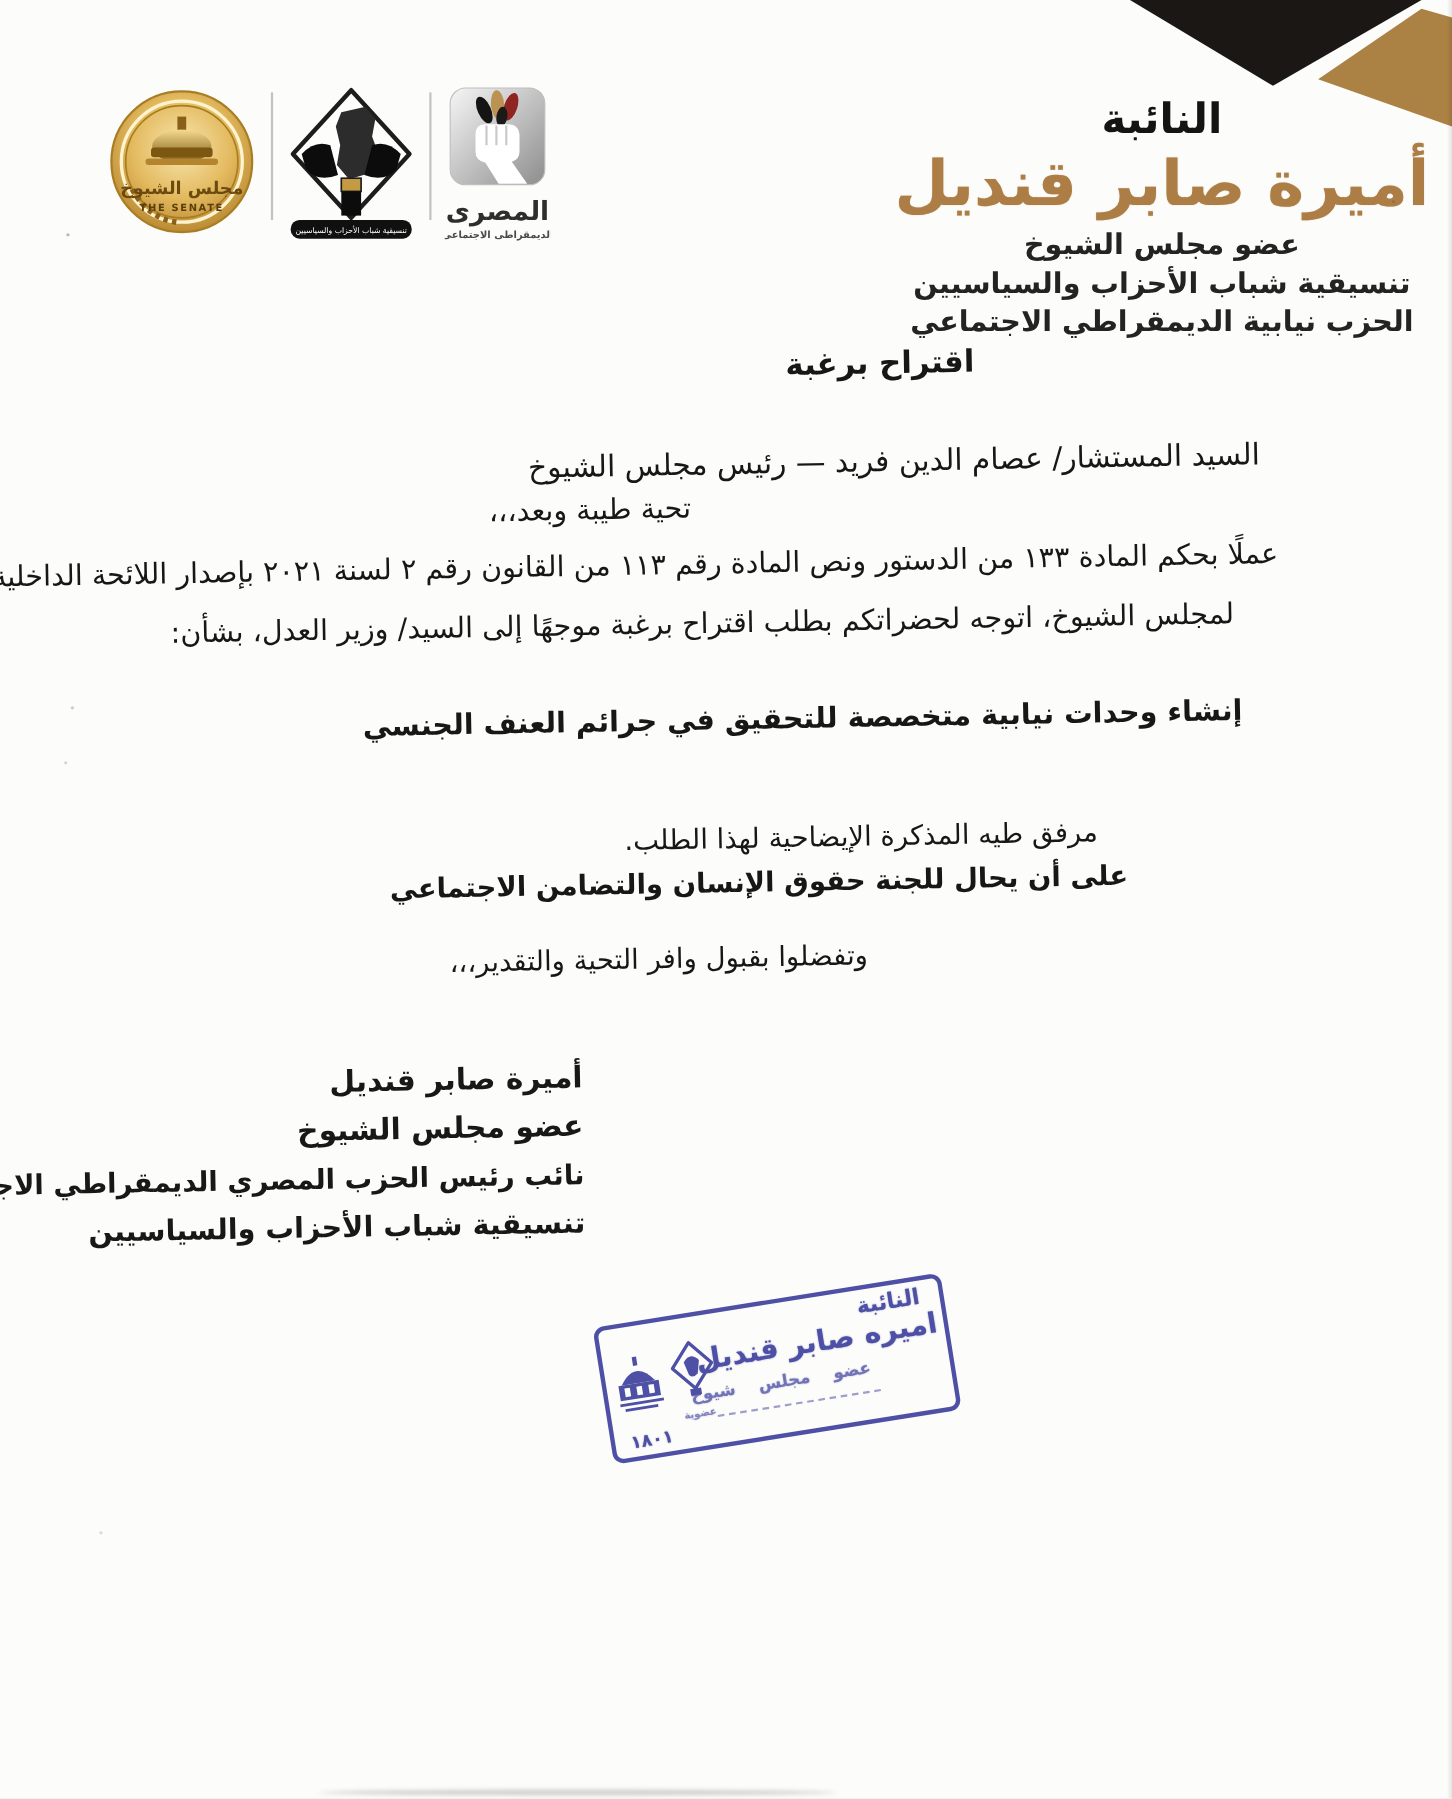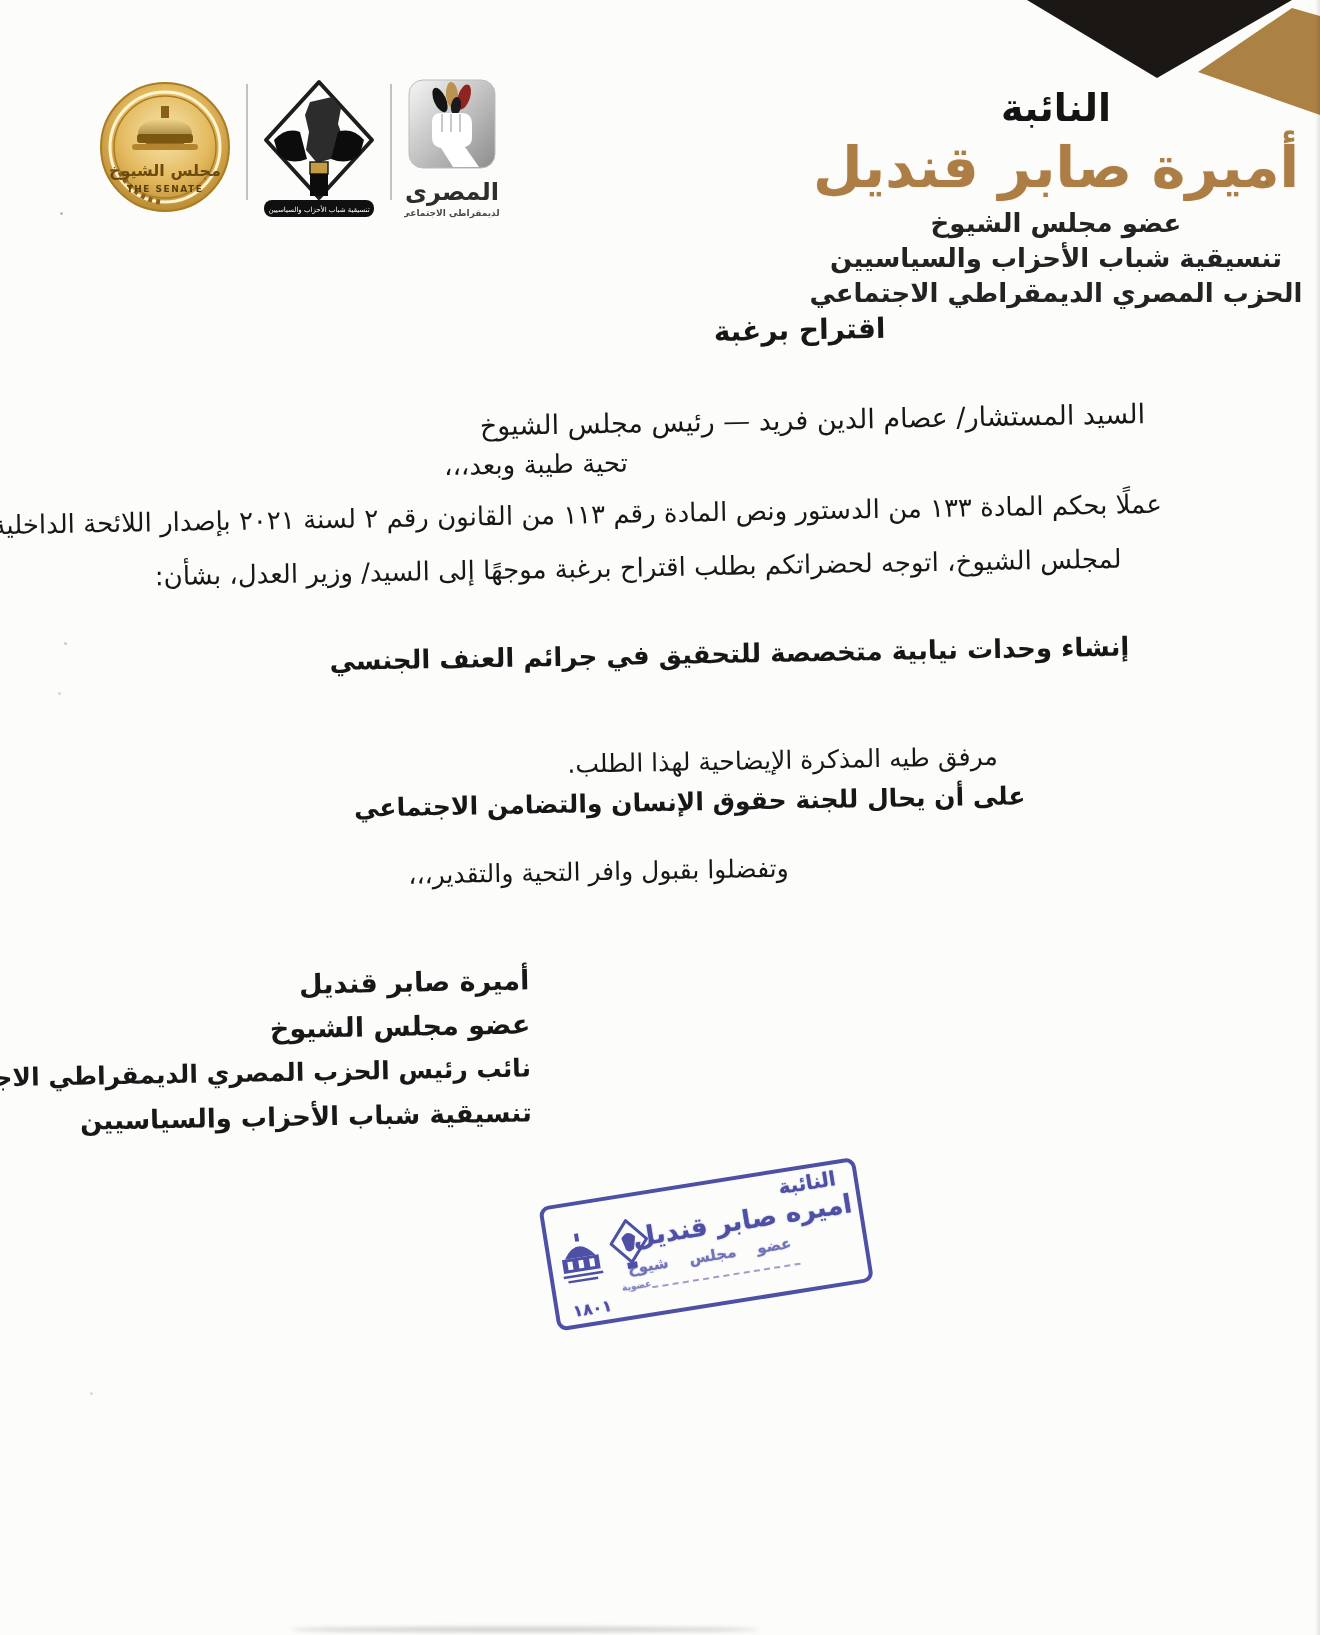--- a/index.html
+++ b/index.html
@@ -129,21 +129,21 @@
       <text x="48" y="122" text-anchor="middle" font-size="24" font-weight="bold" fill="#2e2e2e">المصرى</text>
       <text x="48" y="138" text-anchor="middle" font-size="9" font-weight="bold" fill="#4a4a4a">الديمقراطى الاجتماعى</text>
     </svg>
   </div>
 
   <div class="hdr">
     <div class="hdr-role">النائبة</div>
     <div class="hdr-name">أميرة صابر قنديل</div>
     <div class="hdr-sub" style="margin-top:6px;">عضو مجلس الشيوخ</div>
     <div class="hdr-sub">تنسيقية شباب الأحزاب والسياسيين</div>
-    <div class="hdr-sub">الحزب المصري الديمقراطي الاجتماعي</div>
+    <div class="hdr-sub">الحزب نيابية الديمقراطي الاجتماعي</div>
   </div>
 
   <div class="tilt">
     <div class="txt doc-title">اقتراح برغبة</div>
     <div class="txt addressee">السيد المستشار/ عصام الدين فريد — رئيس مجلس الشيوخ</div>
     <div class="txt greeting">تحية طيبة وبعد،،،</div>
     <div class="txt body1">عملًا بحكم المادة ١٣٣ من الدستور ونص المادة رقم ١١٣ من القانون رقم ٢ لسنة ٢٠٢١ بإصدار اللائحة الداخلية</div>
     <div class="txt body2">لمجلس الشيوخ، اتوجه لحضراتكم بطلب اقتراح برغبة موجهًا إلى السيد/ وزير العدل، بشأن:</div>
     <div class="txt subject">إنشاء وحدات نيابية متخصصة للتحقيق في جرائم العنف الجنسي</div>
     <div class="txt attach">مرفق طيه المذكرة الإيضاحية لهذا الطلب.</div>

